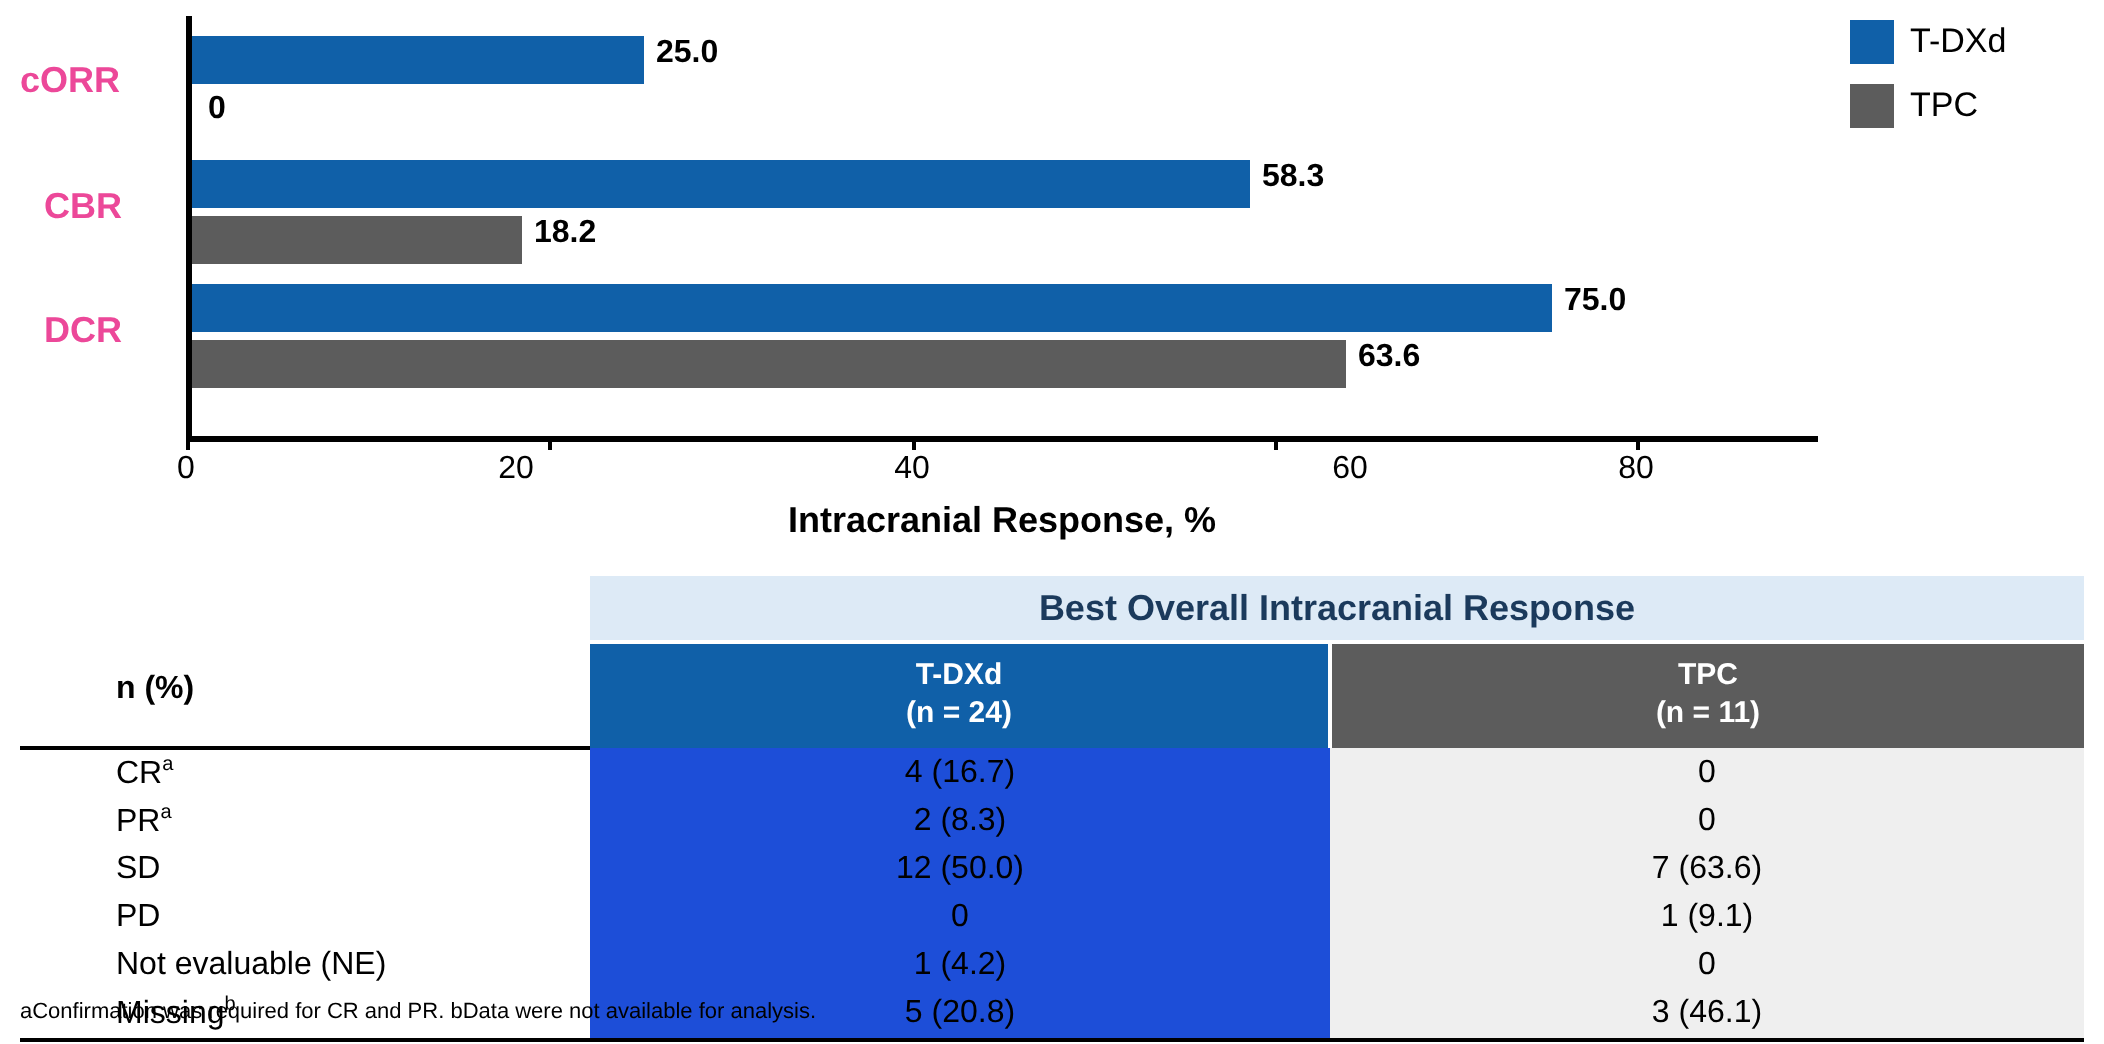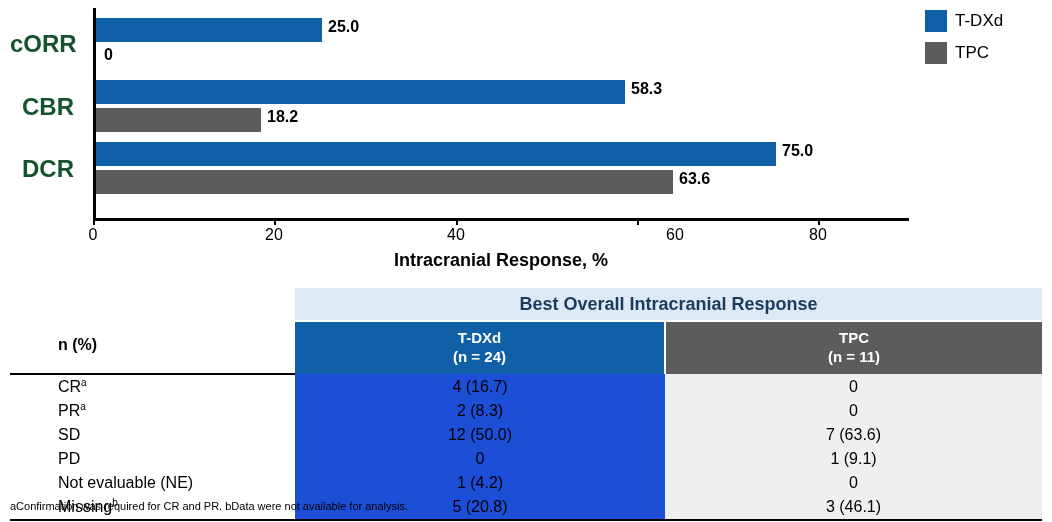--- a/index.html
+++ b/index.html
@@ -19,23 +19,23 @@
   #chart-area {
     position: absolute;
     left: 0;
     top: 0;
     width: 1052px;
     height: 250px;
   }
   .cat-label {
     position: absolute;
     font-weight: bold;
-    font-size: 24px;
+    font-size: 18px;
     text-align: left;
-    color: #14532d;
+    color: #ec4899;
   }
   .plot {
     position: absolute;
     left: 93px;
     top: 8px;
     width: 816px;
     height: 210px;
     border-left: 3px solid #000;
   }
   .bar {
@@ -215,21 +215,21 @@
     <div class="bar-value" style="left:583px; top:162px;">63.6</div>
   </div>
 
   <div class="axis-line"></div>
   <div class="tick" style="left:93px;"></div>
   <div class="tick" style="left:274px;"></div>
   <div class="tick" style="left:456px;"></div>
   <div class="tick" style="left:637px;"></div>
   <div class="tick" style="left:818px;"></div>
   <div class="tick-label" style="left:93px;">0</div>
-  <div class="tick-label" style="left:274px;text-align:right;">20</div>
+  <div class="tick-label" style="left:258px;text-align:right;">20</div>
   <div class="tick-label" style="left:456px;">40</div>
   <div class="tick-label" style="left:675px;">60</div>
   <div class="tick-label" style="left:818px;">80</div>
 
   <div id="x-axis-title">Intracranial Response, %</div>
 
   <div id="legend">
     <div class="legend-row">
       <div class="legend-swatch" style="background:#1060a8;"></div>
       <div class="legend-label">T-DXd</div>

